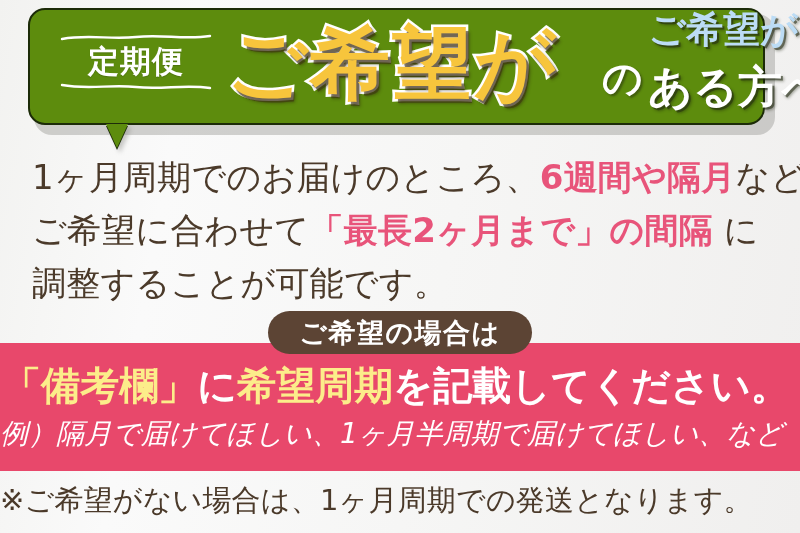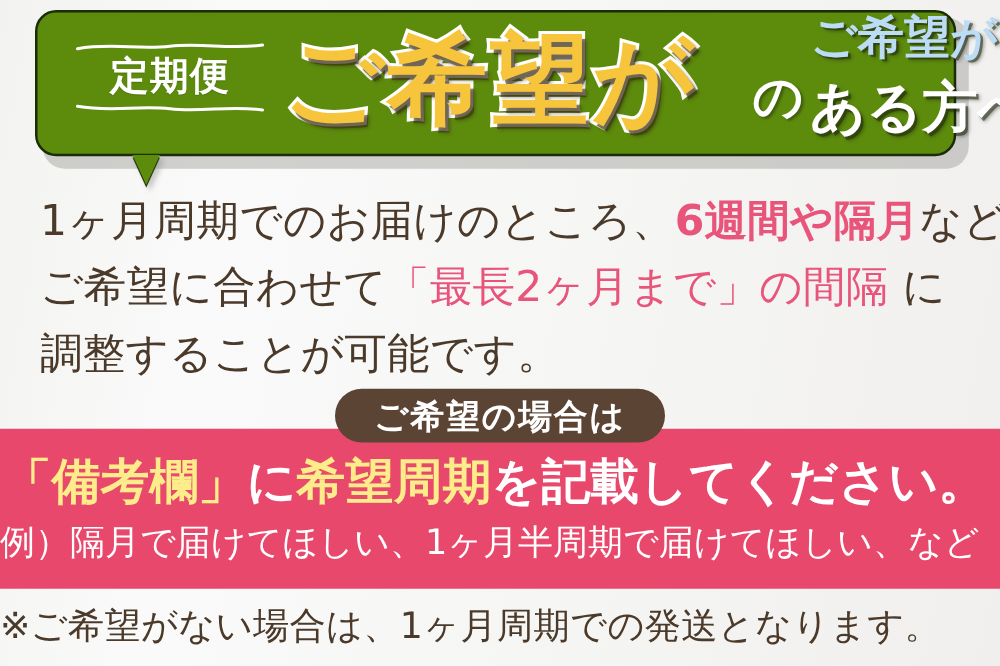--- a/index.html
+++ b/index.html
@@ -170,21 +170,21 @@
     font-weight: 500;
     line-height: 1.62;
     letter-spacing: 0.2px;
     white-space: nowrap;
   }
   .bp-line { display: block; height: 53px; }
   .accent-pink { color: #e8547a; font-weight: 600; }
   .hl {
     position: relative;
     color: #e8547a;
-    font-weight: 400;
+    font-weight: 700;
     margin-top: 17px;
   }
   .hl::before {
     content: "";
     position: absolute;
     left: -2px;
     right: -2px;
     bottom: -2px;
     height: 24px;
     background: #fbf0a8;
@@ -243,20 +243,21 @@
     left: 0;
     top: 76px;
     width: 720px;
     text-align: center;
     font-size: 28px;
     font-weight: 500;
     color: #ffffff;
     letter-spacing: 0px;
     white-space: nowrap;
     line-height: 1.1;
+    font-style: italic;
   }
 
   
   .footer-note {
     position: absolute;
     left: 0;
     top: 481px;
     width: 688px;
     text-align: center;
     font-size: 29px;

